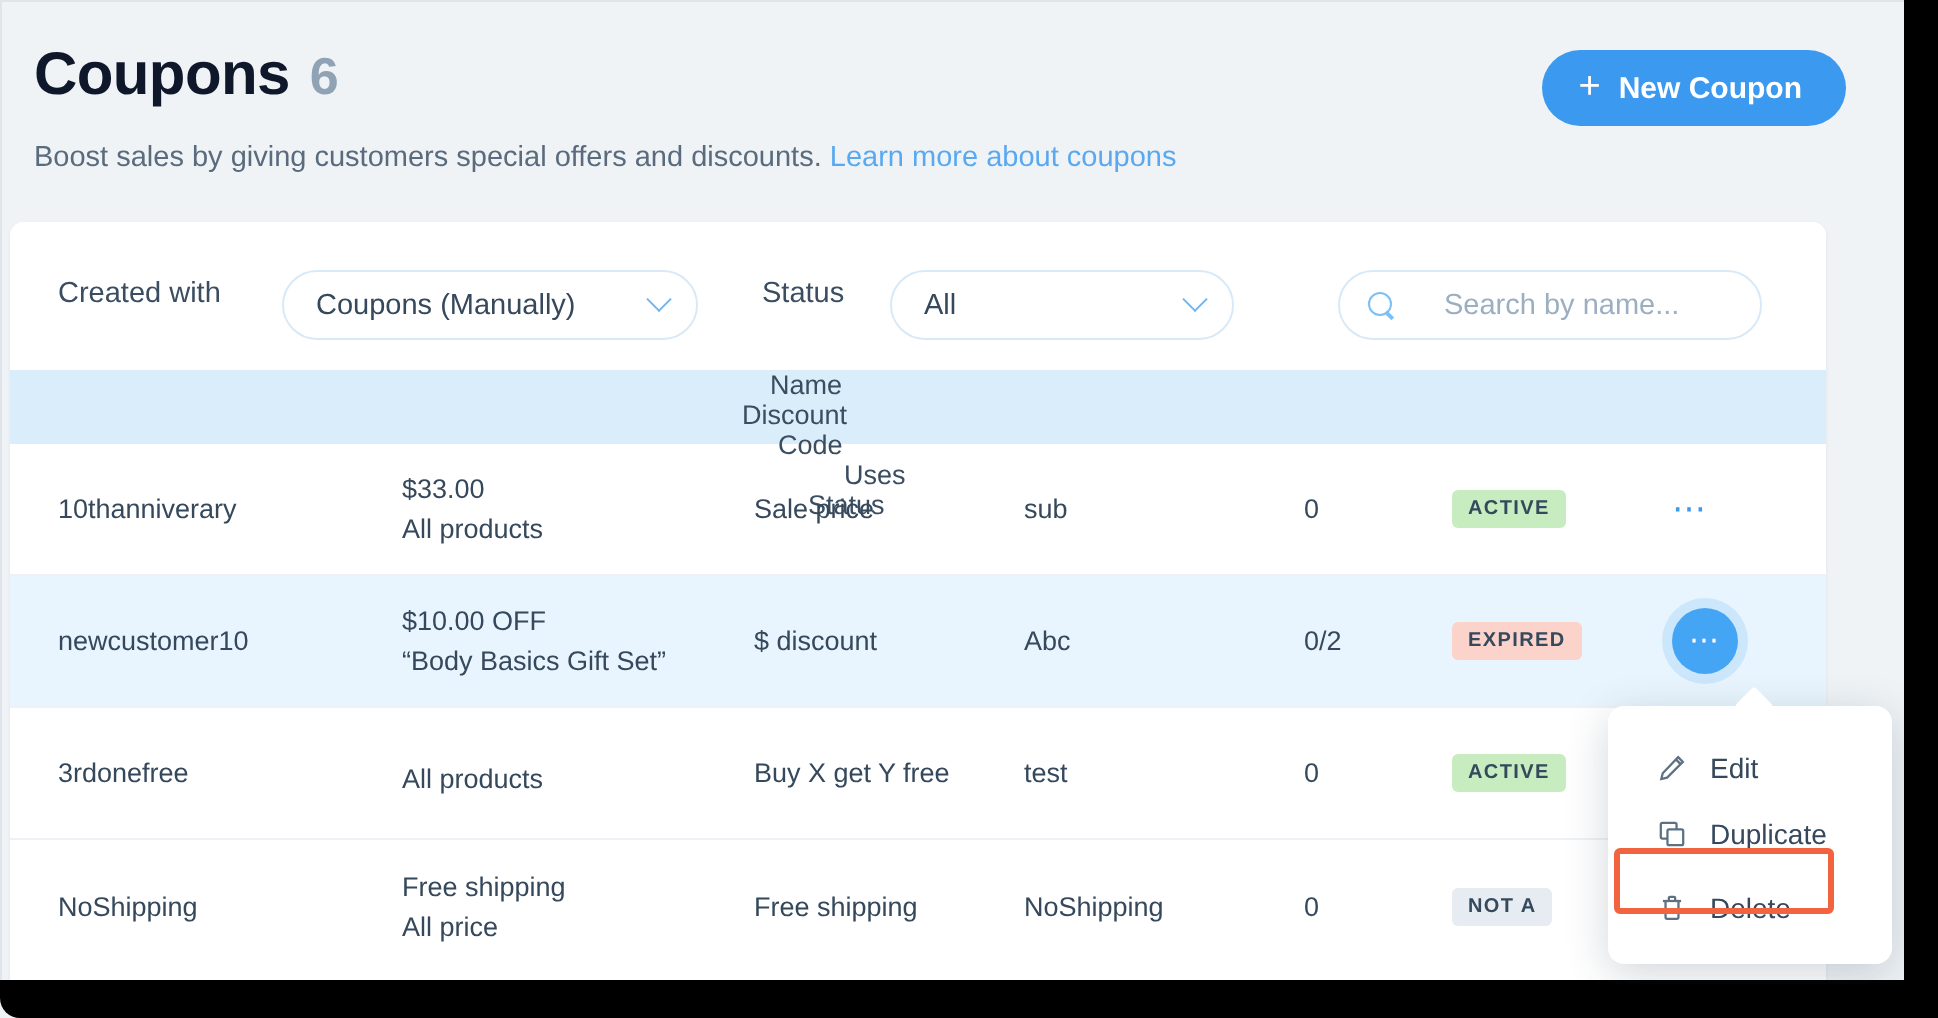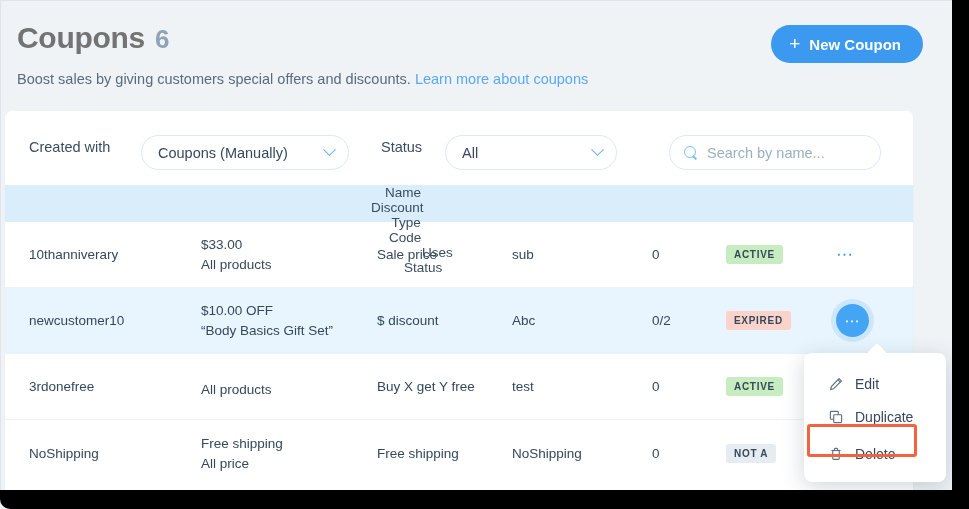--- a/index.html
+++ b/index.html
@@ -34,21 +34,21 @@
     overflow: hidden;
   }
 
   
   #header { position: absolute; left: 0; top: 0; width: 952px; height: 108px; }
   #page-title-row {
     position: absolute; left: 16px; top: 20px;
     display: flex; align-items: baseline; gap: 10px;
   }
   #page-title {
-    font-size: 30px; font-weight: bold; color: #737373; letter-spacing: -0.3px;
+    font-size: 30px; font-weight: bold; color: #0f172a; letter-spacing: -0.3px;
   }
   #page-title-count { font-size: 26px; font-weight: bold; color: #8fa3b5; }
   #page-subtitle-row {
     position: absolute; left: 16px; top: 70px;
     font-size: 14.5px; color: #5a6b7d; white-space: nowrap;
   }
   #learn-more-link { color: #5aa9f0; text-decoration: none; }
 
   #new-coupon-button {
     position: absolute; right: 30px; top: 24px;
@@ -86,21 +86,21 @@
     padding: 0 14px 0 16px; cursor: pointer;
   }
   .pill-select .sel-value { font-size: 14.5px; color: #35485c; }
   .chev {
     width: 9px; height: 9px; border-right: 1.6px solid #6fb6f2; border-bottom: 1.6px solid #6fb6f2;
     transform: rotate(45deg) translate(-2px,-2px); margin-left: 12px;
   }
   #search-wrap {
     position: absolute; top: 24px; left: 664px; width: 212px; height: 35px;
     background: #ffffff; border: 1px solid #d9e9f7; border-radius: 18px;
-    display: flex; align-items: center; padding: 0 14px 0 14px; gap: 9px;
+    display: flex; align-items: center; padding: 0 14px 0 14px; gap: 24px;
     cursor: text;
   }
   .search-glyph {
     position: relative; width: 14px; height: 14px; flex: 0 0 14px;
   }
   .search-glyph::before {
     content: ""; position: absolute; left: 0; top: 0;
     width: 10px; height: 10px; border: 1.6px solid #7cc0f5; border-radius: 50%;
   }
   .search-glyph::after {
@@ -235,21 +235,20 @@
           <span class="search-glyph"></span>
           <input id="search-input" type="text" placeholder="Search by name..." style="">
         </div>
       </div>
 
       <div id="table">
 
         <div id="table-header">
           <div class="c-name">Name</div>
           <div class="c-disc">Discount</div>
-          <div class="c-type">Type</div>
           <div class="c-code">Code</div>
           <div class="c-uses">Uses</div>
           <div class="c-status">Status</div>
           <div class="c-menu"></div>
         </div>
 
         <div class="row">
           <div class="c-name">10thanniverary</div>
           <div class="c-disc">
             <div>$33.00</div>

